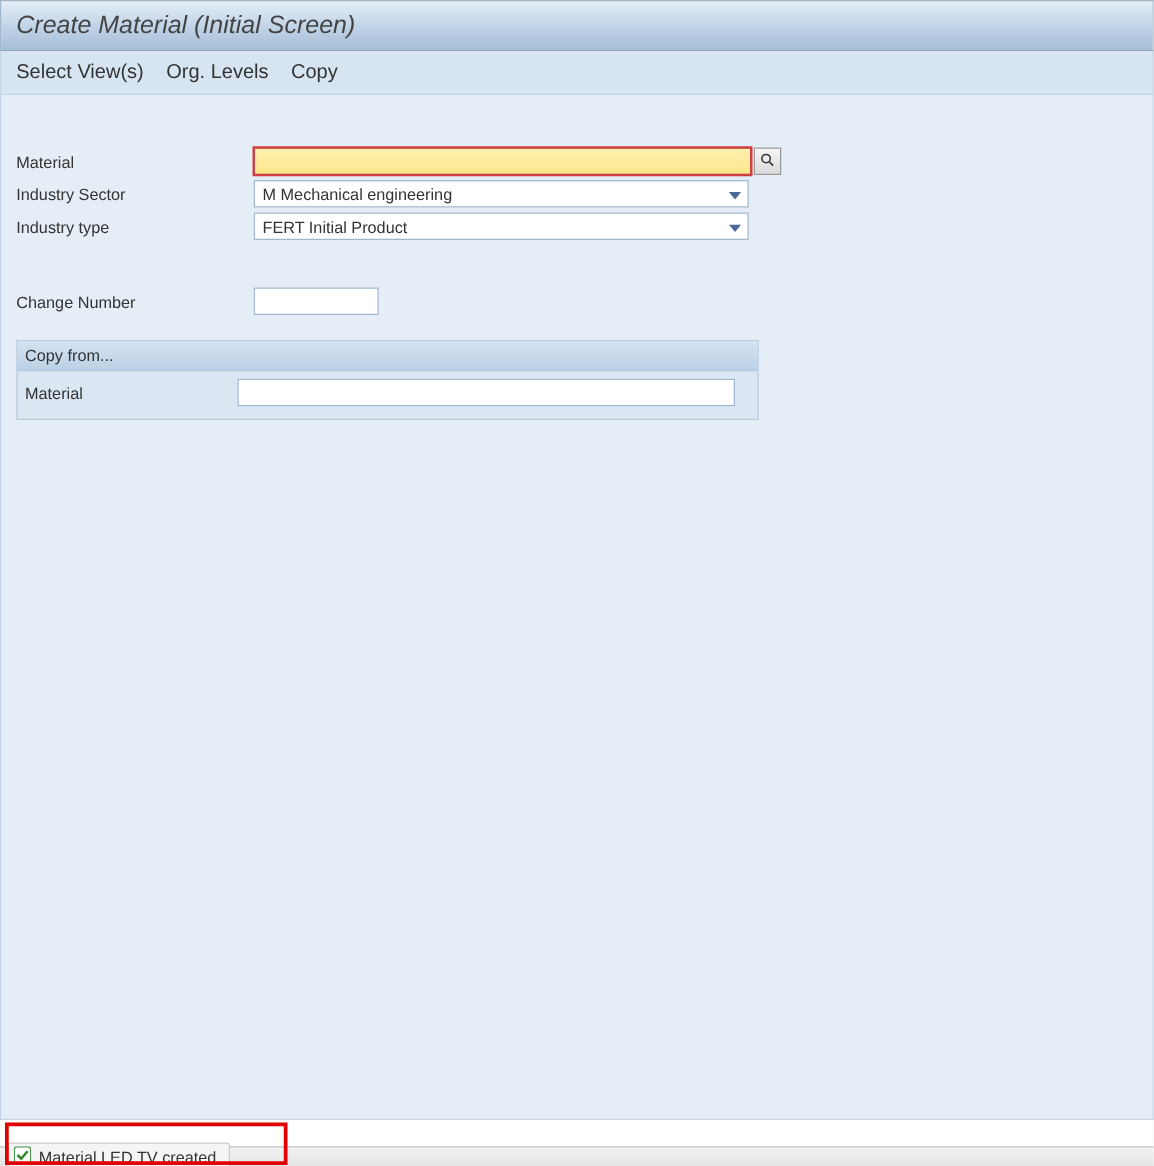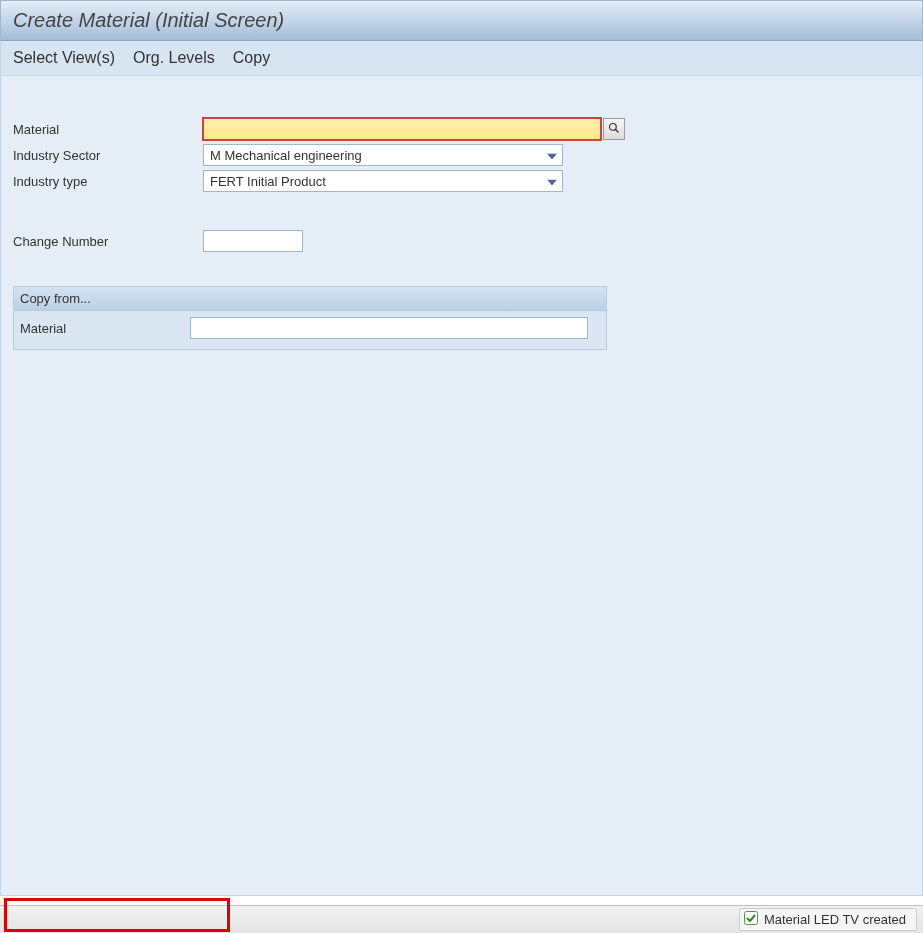--- a/index.html
+++ b/index.html
@@ -69,21 +69,21 @@
       background: linear-gradient(to bottom, #f5f5f5, #dcdcdc);
       border: 1px solid #999;
       margin-left: 2px;
       display: flex;
       align-items: center;
       justify-content: center;
       cursor: pointer;
     }
     .dropdown-wrap {
       position: relative;
-      width: 360px;
+      width: 396px;
     }
     .dropdown-field {
       width: 100%;
       height: 22px;
       background: #fff;
       border: 1px solid #9fb6cd;
       padding: 2px 24px 2px 6px;
       font-size: 13px;
       color: #333;
       appearance: none;
@@ -99,21 +99,21 @@
       color: #4a6a95;
     }
     .change-input {
       width: 100px;
       height: 22px;
       background: #fff;
       border: 1px solid #9fb6cd;
       padding: 2px 4px;
     }
     .group-box {
-      margin-top: 34px;
+      margin-top: 20px;
       width: 594px;
       border: 1px solid #b8cbde;
       background: #dae7f3;
     }
     .group-header {
       background: linear-gradient(to bottom, #d3e2f0, #bcd1e6);
       border-bottom: 1px solid #b8cbde;
       padding: 4px 6px;
       font-size: 13px;
       color: #333;
@@ -132,25 +132,24 @@
       width: 170px;
     }
     .spacer-row { height: 34px; }
     .status-bar {
       position: absolute;
       left: 0;
       bottom: 0;
       width: 100%;
       background: linear-gradient(to bottom, #f2f2f2, #e4e4e4);
       border-top: 1px solid #c0c0c0;
-      height: 28px;
+      height: 16px;
       display: flex;
       align-items: center;
       padding: 0 6px;
-      justify-content: flex-end;
     }
     .status-msg {
       background: #f5f5f5;
       border: 1px solid #ccc;
       border-radius: 2px;
       padding: 2px 10px 2px 4px;
       display: flex;
       align-items: center;
       gap: 6px;
       font-size: 13px;

